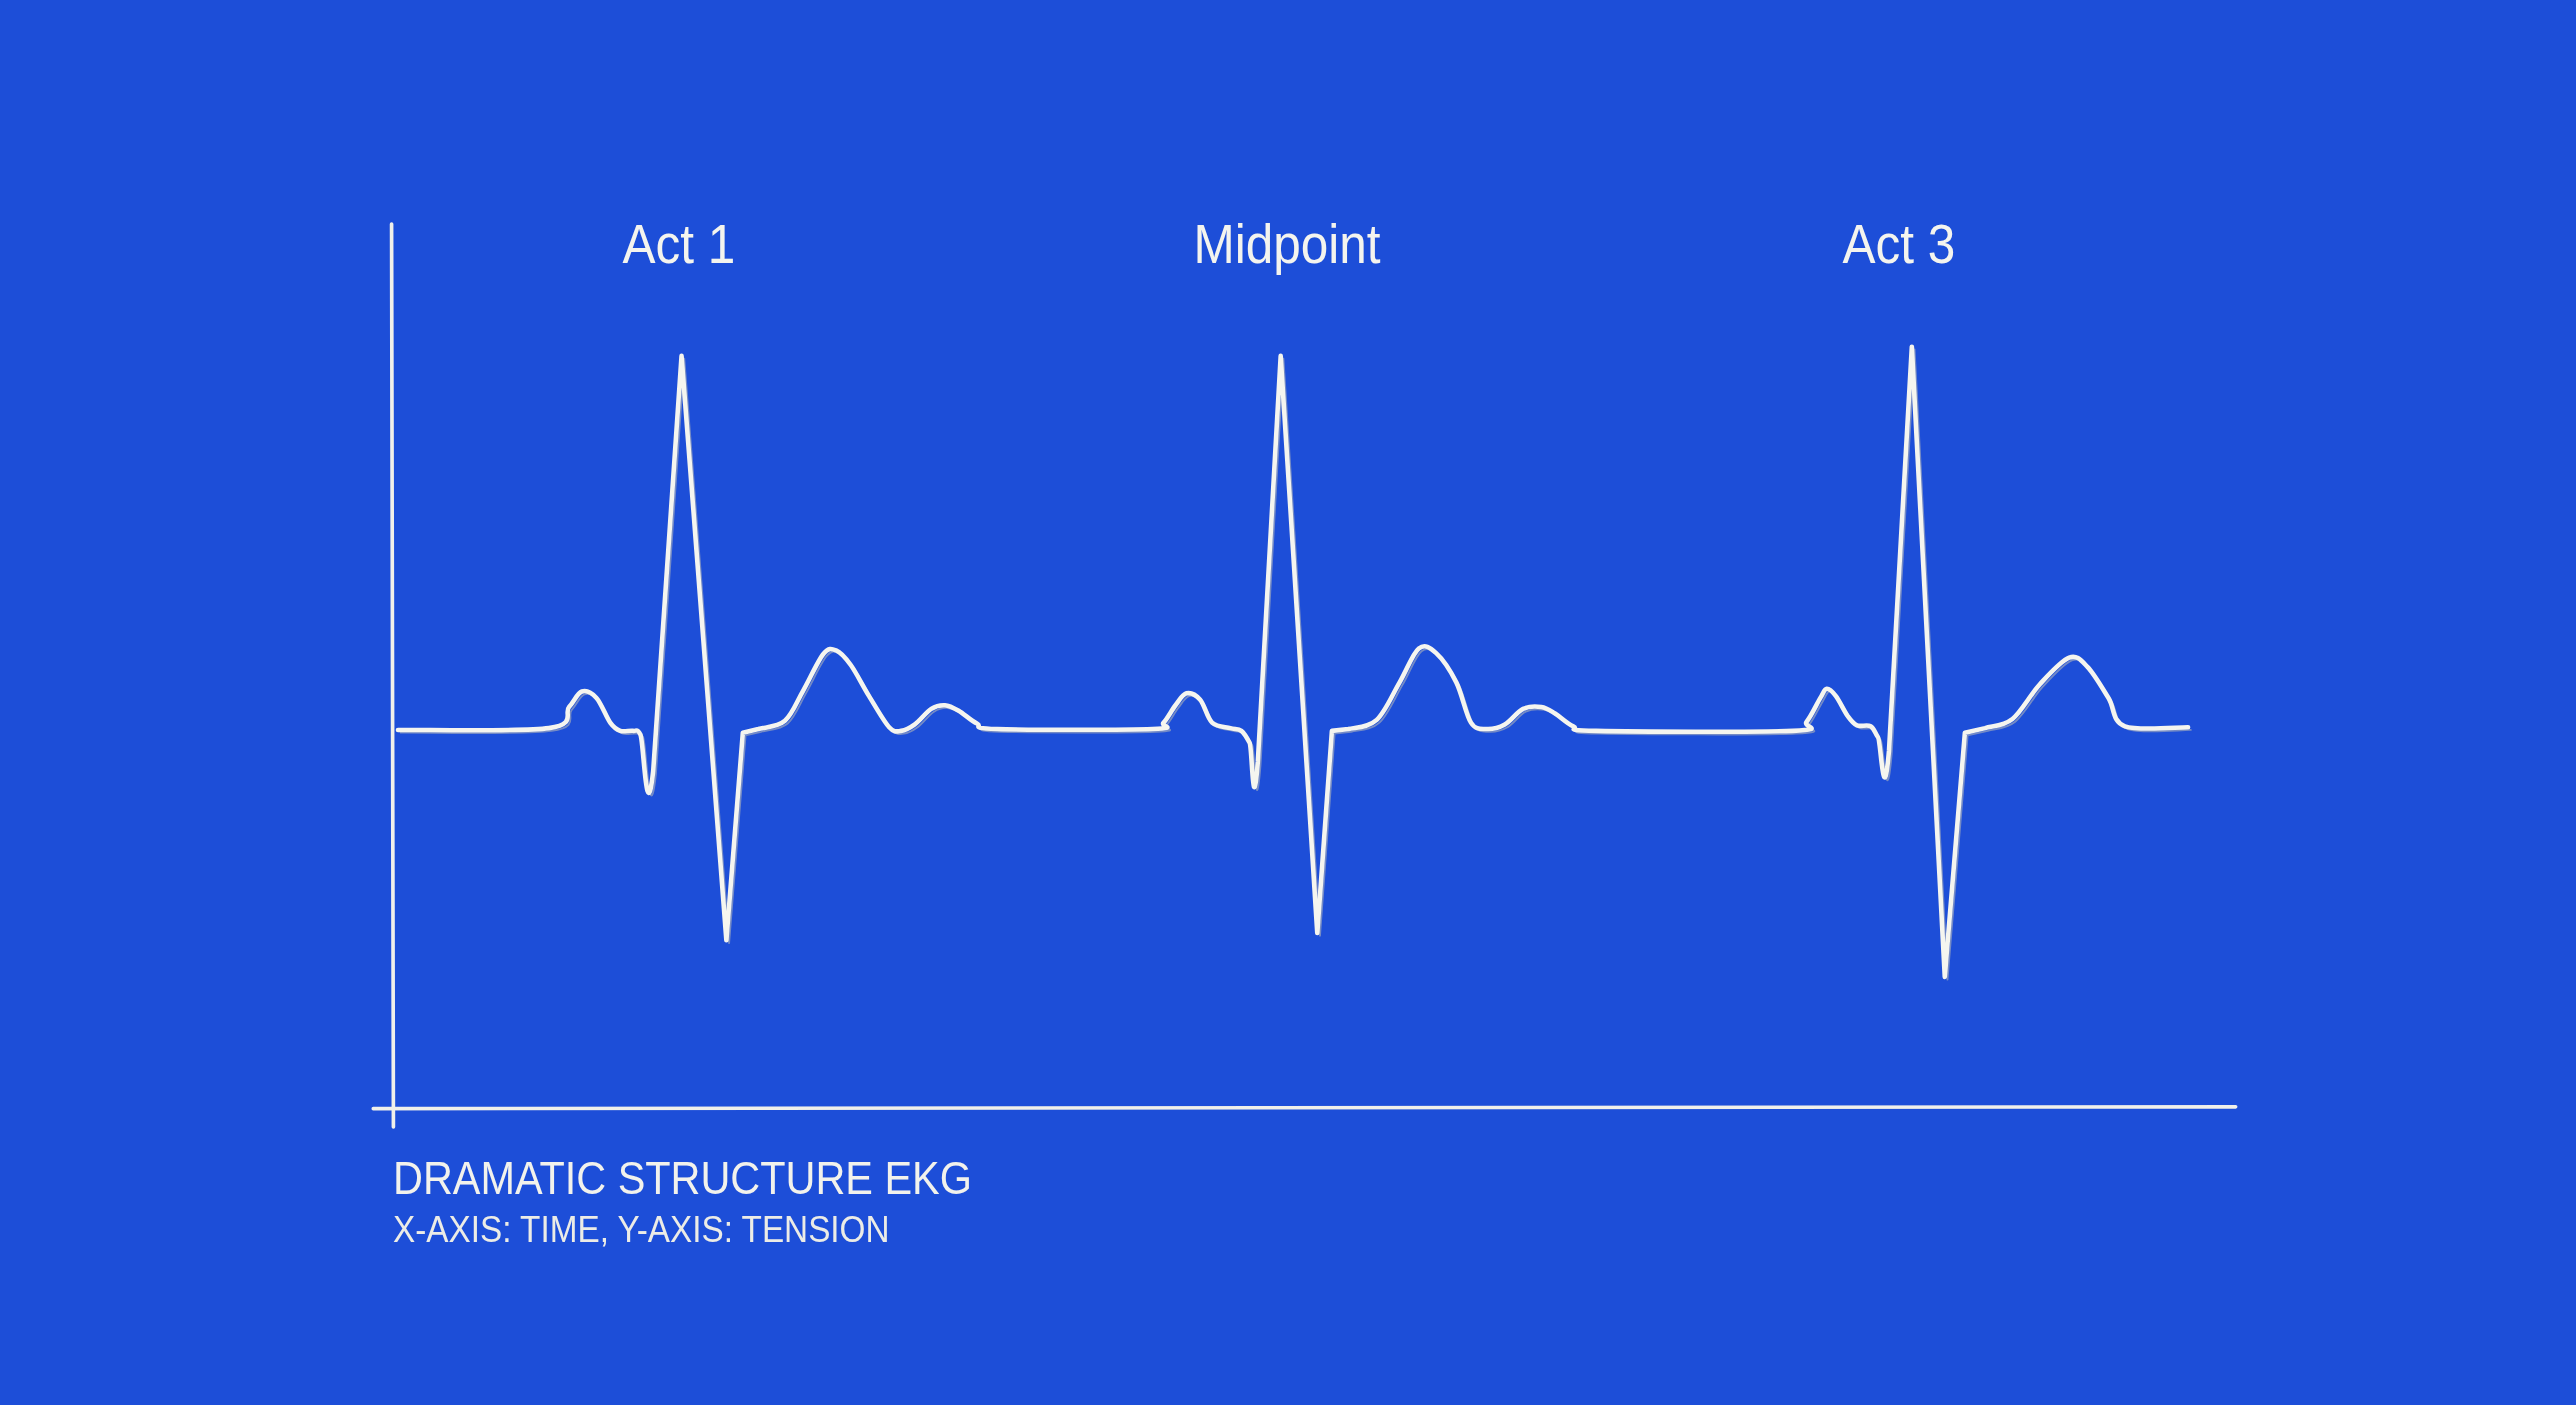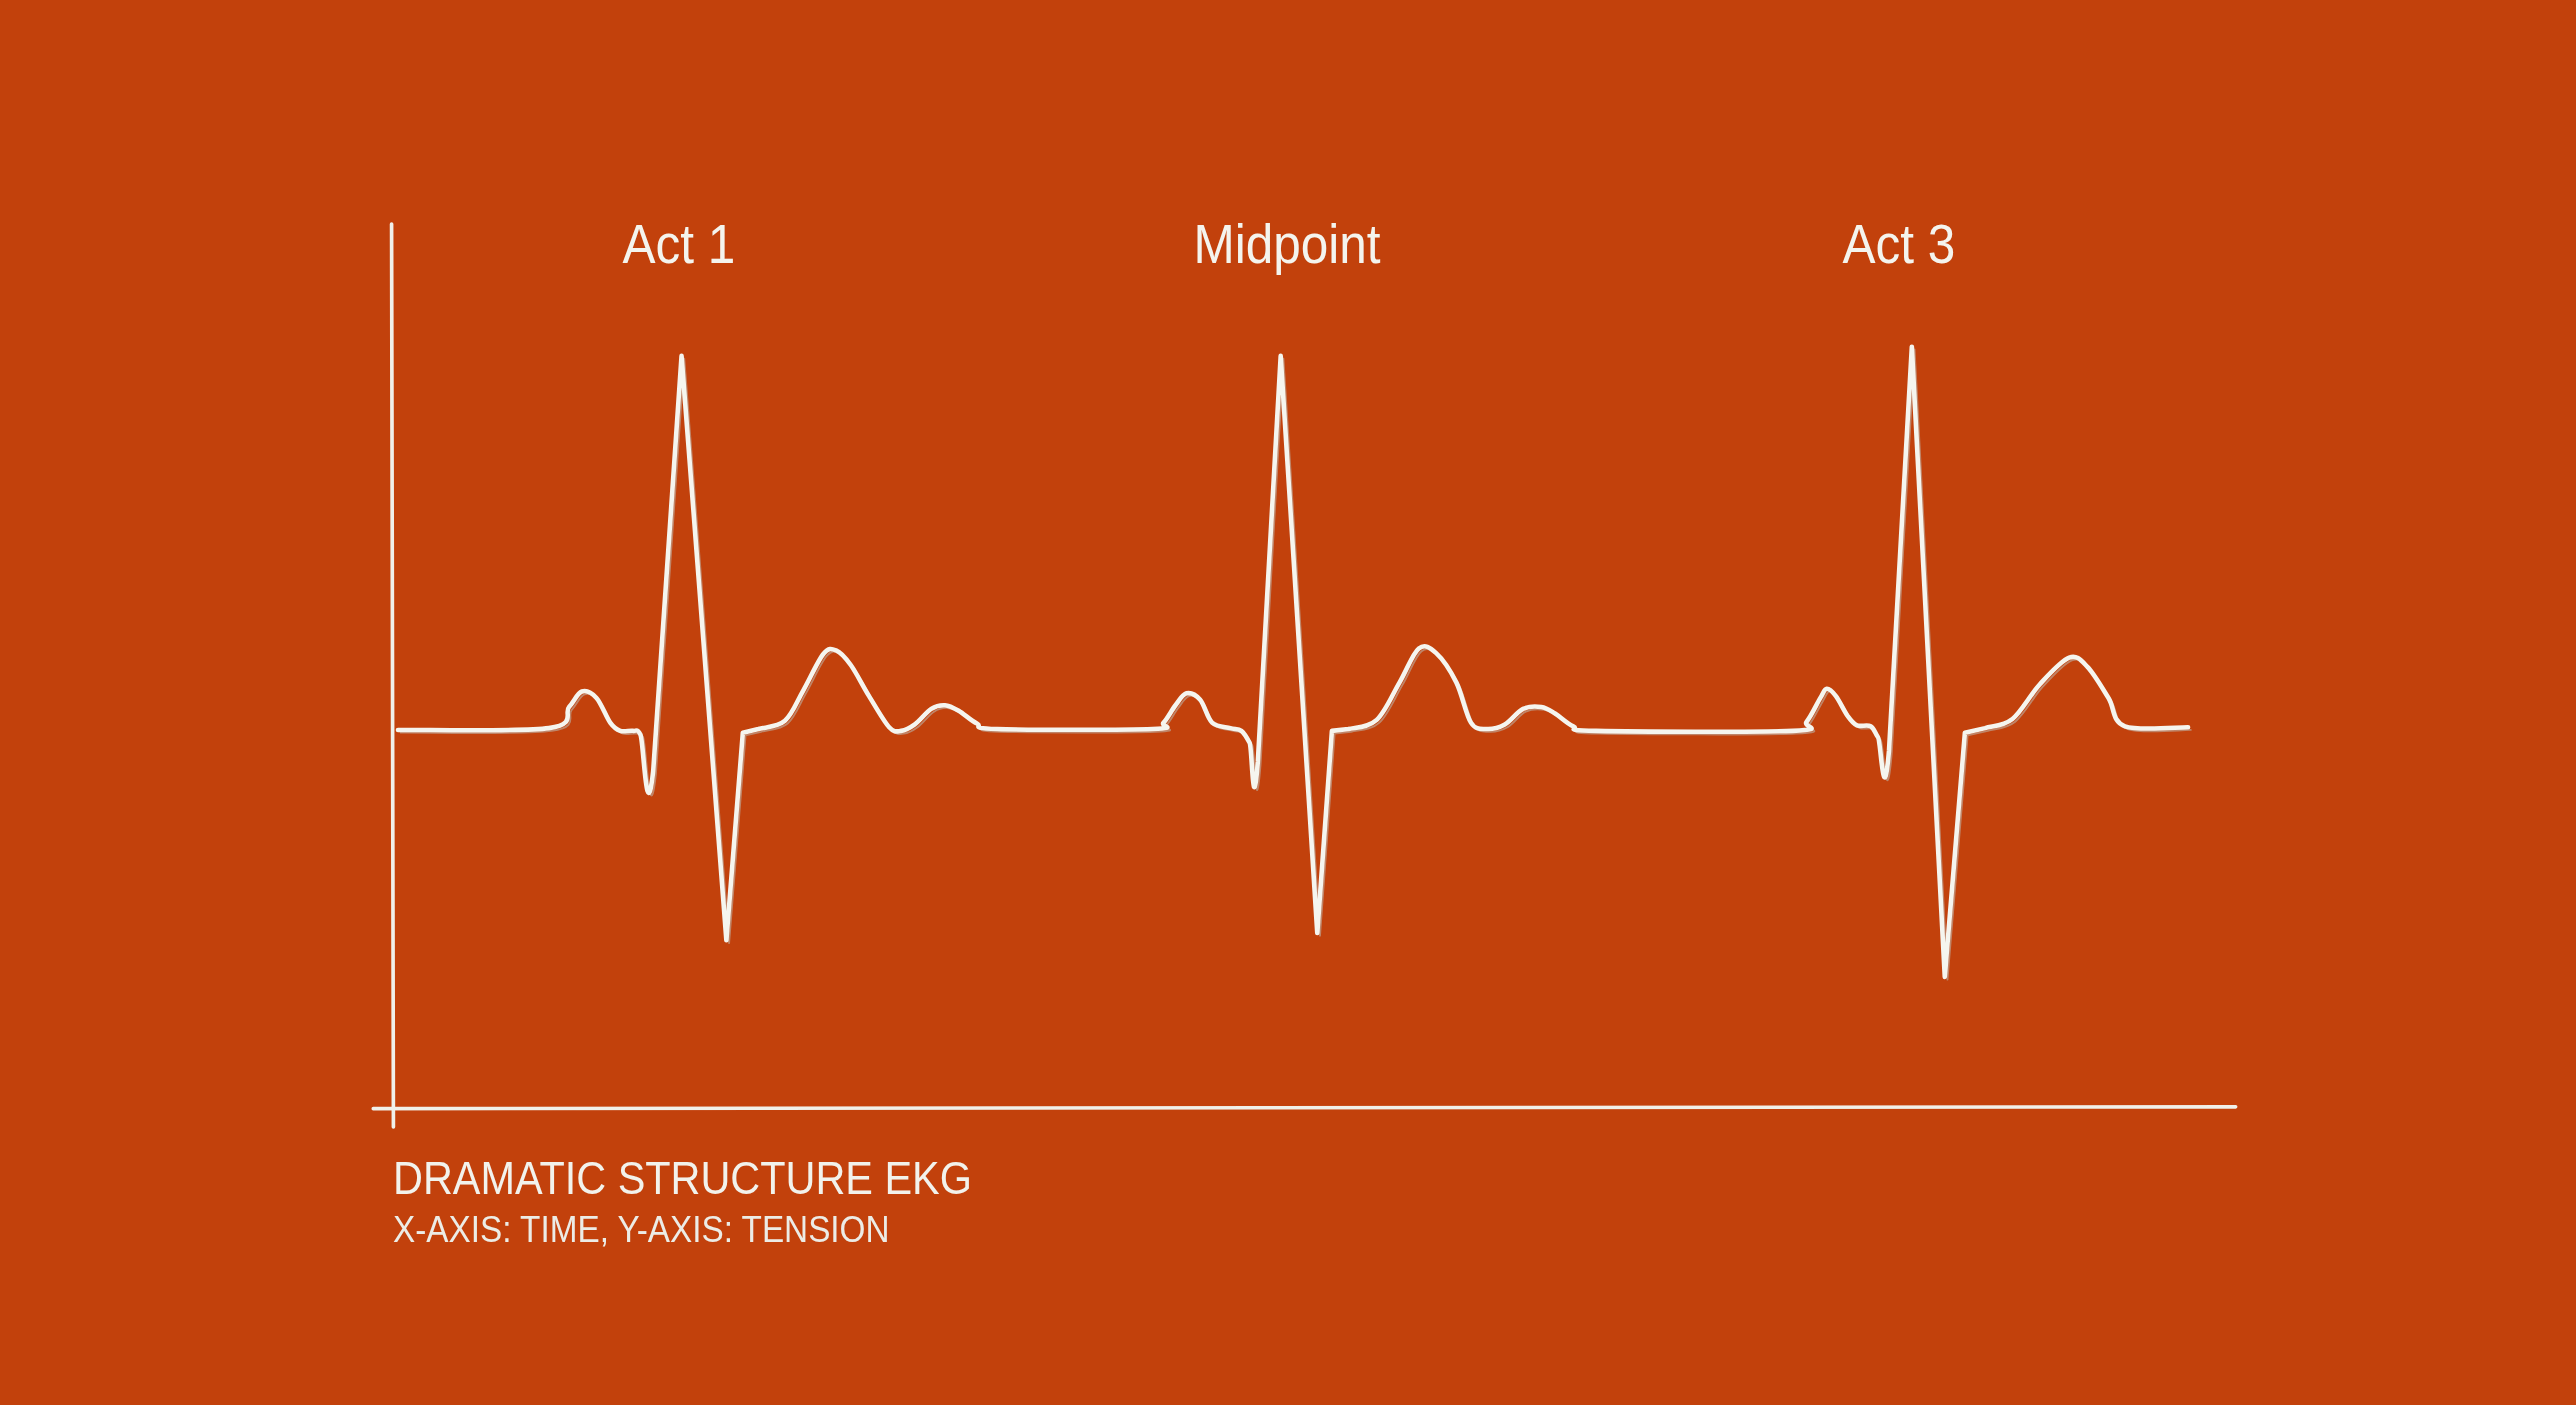--- a/index.html
+++ b/index.html
@@ -7,21 +7,21 @@
       padding: 0;
       background: #020202;
       width: 2576px;
       height: 1405px;
       overflow: hidden;
     }
     .canvas {
       position: relative;
       width: 2576px;
       height: 1405px;
-      background: #c2410c;
+      background: #1d4ed8;
     }
     svg.chart {
       position: absolute;
       left: 0;
       top: 0;
       width: 2576px;
       height: 1405px;
     }
     .act-label {
       position: absolute;

